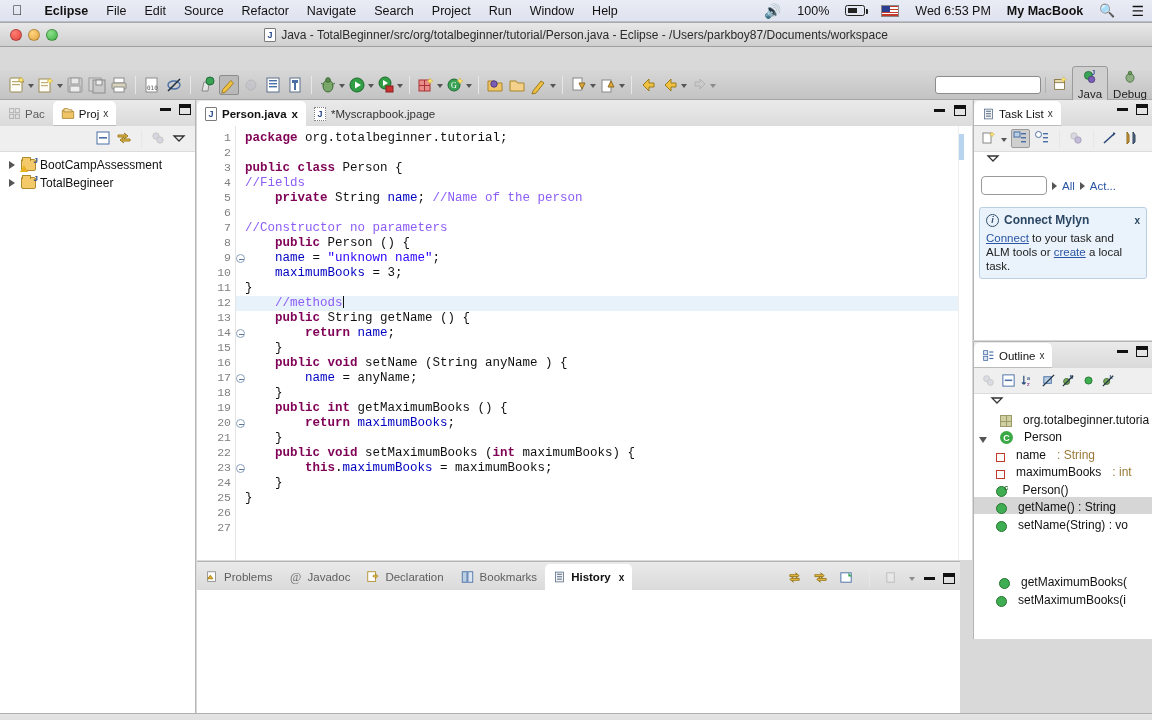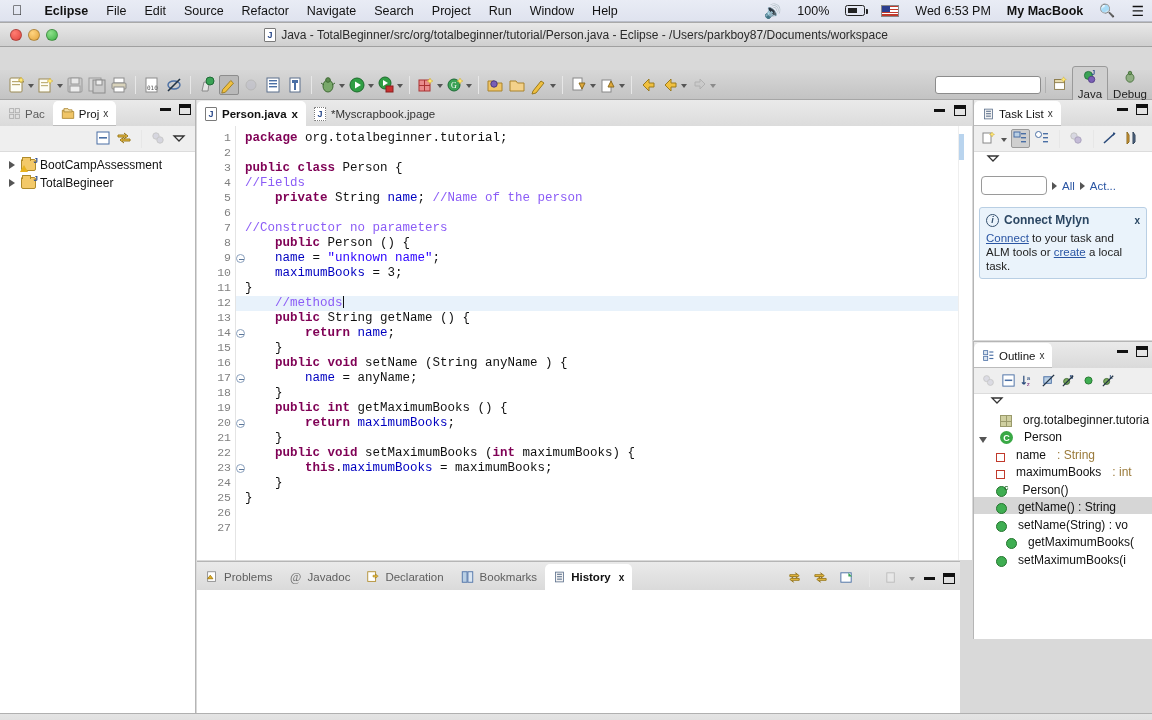--- a/index.html
+++ b/index.html
@@ -869,21 +869,21 @@
                 <span class="mth"></span>
               </span>
               <span>getName() : String</span>
             </div>
             <div class="ol-row" style="padding-left: 22px;">
               <span style="display: inline-flex; align-items: center;">
                 <span class="mth"></span>
               </span>
               <span>setName(String) : vo</span>
             </div>
-            <div class="ol-row" style="padding-left: 32px;">
+            <div class="ol-row" style="padding-left: 25px; margin-top: 40px;">
               <span style="display: inline-flex; align-items: center;">
                 <span class="mth"></span>
               </span>
               <span>getMaximumBooks(</span>
             </div>
             <div class="ol-row" style="padding-left: 22px;">
               <span style="display: inline-flex; align-items: center;">
                 <span class="mth"></span>
               </span>
               <span>setMaximumBooks(i</span>

